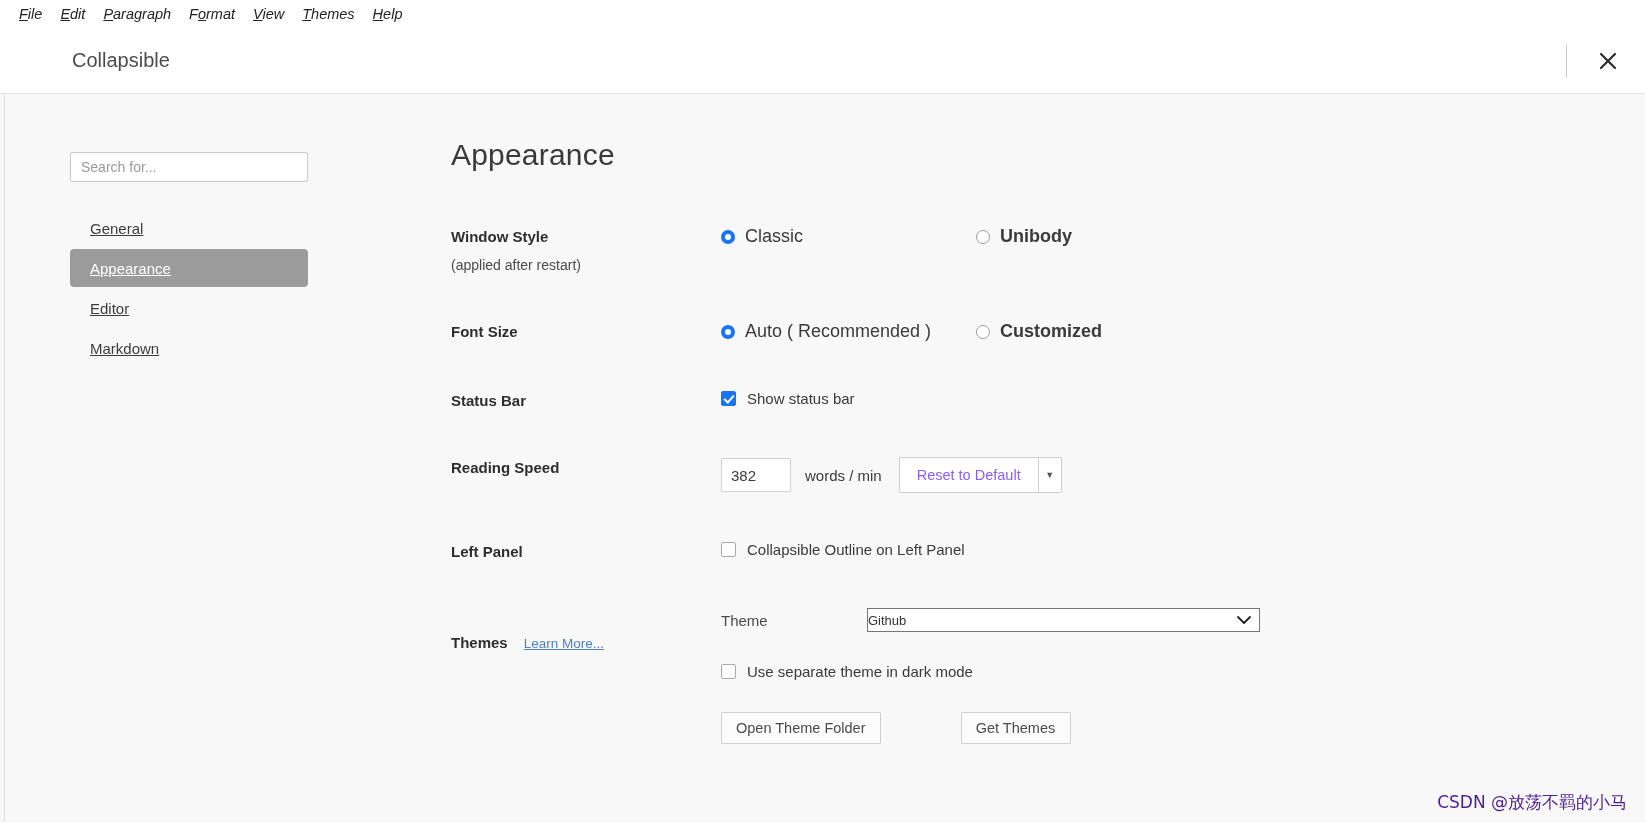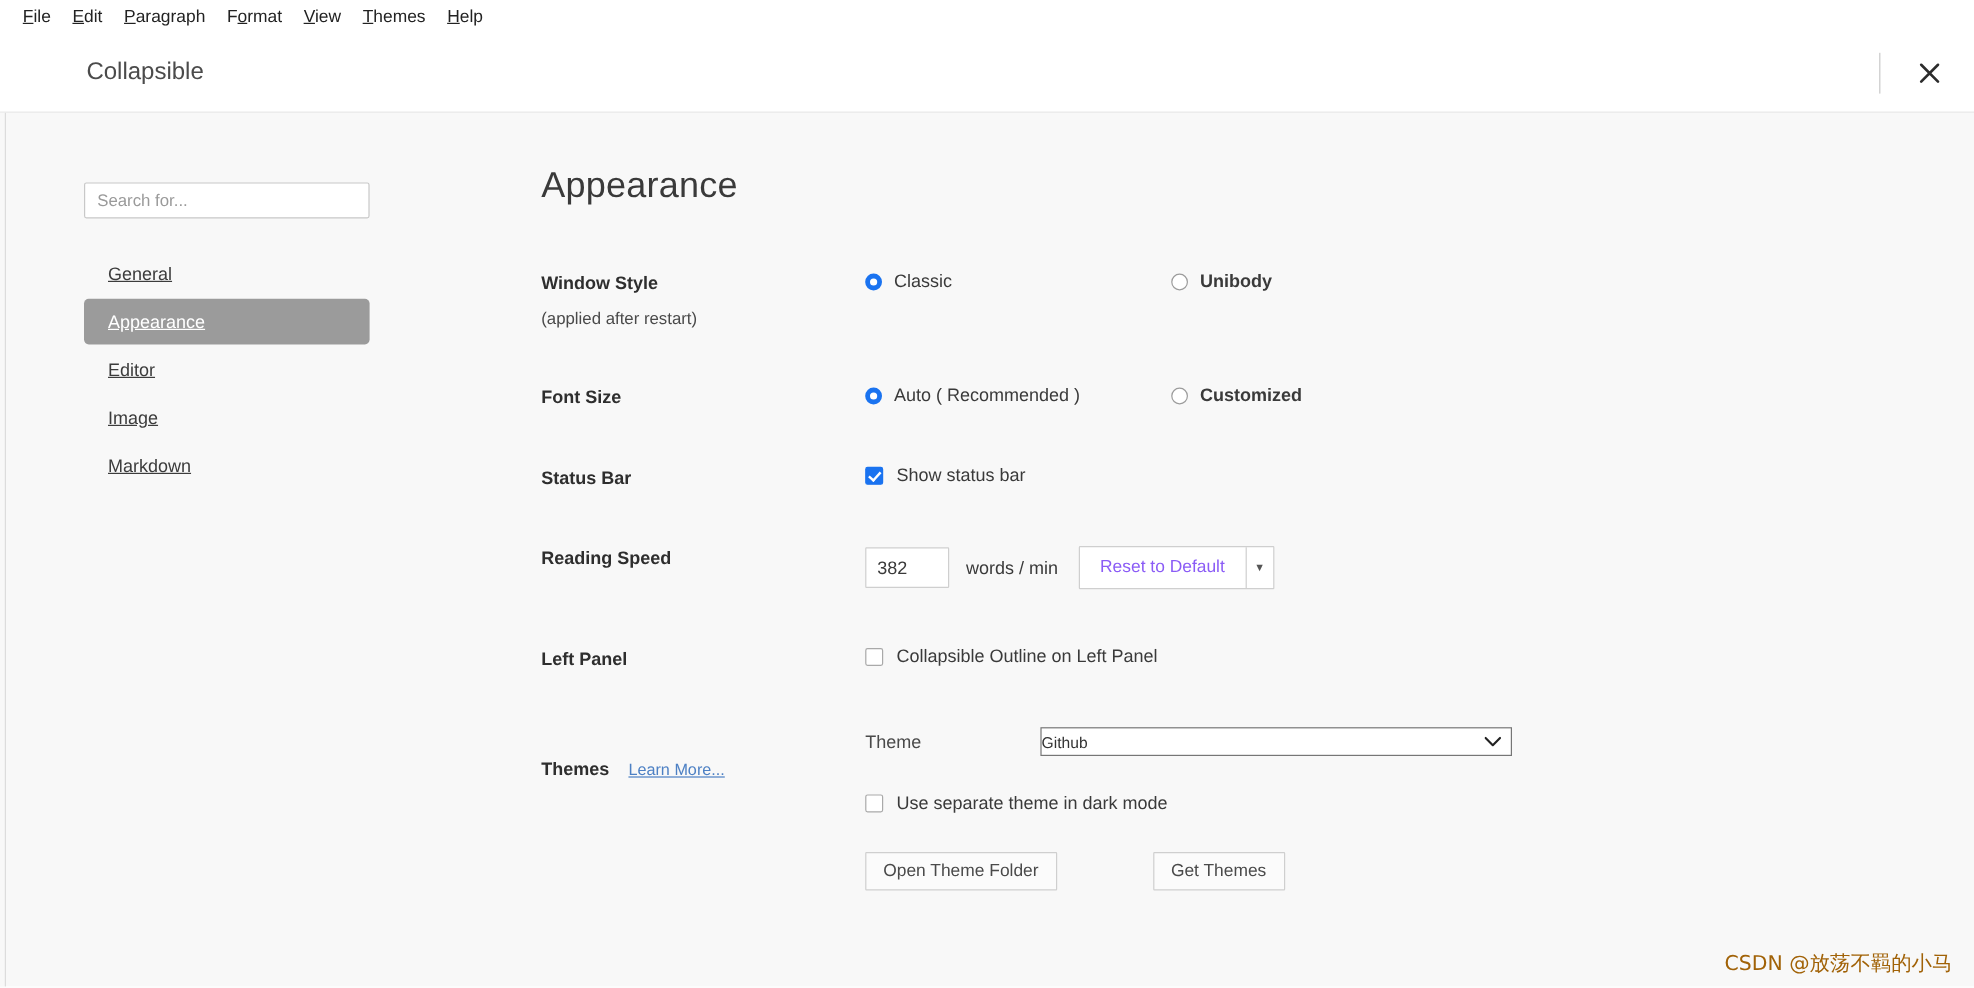--- a/index.html
+++ b/index.html
@@ -17,20 +17,21 @@
   }
 
   
   .menubar {
     height: 28px;
     background: #ffffff;
     display: flex;
     align-items: center;
     padding-left: 10px;
     box-sizing: border-box;
+    font-style: italic;
   }
   .menu-item {
     font-size: 14.5px;
     color: #222222;
     padding: 2px 9px;
     white-space: nowrap;
     cursor: default;
   }
   .menu-item .acc {
     text-decoration: underline;
@@ -176,21 +177,21 @@
     align-items: center;
     flex: 1;
     position: relative;
   }
 
   
   .radio-opt {
     display: flex;
     align-items: center;
     cursor: pointer;
-    font-size: 15px;
+    font-size: 18px;
     color: #3a3a3a;
   }
   .radio-opt.col2 { position: absolute; left: 255px; font-weight: bold; }
   .radio-mark {
     width: 14px;
     height: 14px;
     border-radius: 50%;
     border: 1px solid #9c9c9c;
     background: #ffffff;
     box-sizing: border-box;
@@ -362,21 +363,21 @@
     border-radius: 1px;
     padding: 0 14px;
   }
   .plain-btn.second { margin-left: 80px; min-width: 110px; }
 
   .watermark {
     position: absolute;
     right: 18px;
     bottom: 8px;
     font-size: 17px;
-    color: #a16207;
+    color: #4c1d95;
     font-family: "DejaVu Sans", sans-serif;
     white-space: nowrap;
   }
 </style>
 </head>
 <body>
 
 <div class="menubar">
   <div class="menu-item"><span class="acc">F</span><span>ile</span></div>
   <div class="menu-item"><span class="acc">E</span><span>dit</span></div>
@@ -406,23 +407,20 @@
     <input class="search-box" type="text" placeholder="Search for..." style="">
     <div class="nav">
       <div class="nav-item">
         <span>General</span>
       </div>
       <div class="nav-item selected">
         <span>Appearance</span>
       </div>
       <div class="nav-item">
         <span>Editor</span>
-      </div>
-      <div class="nav-item">
-        <span>Image</span>
       </div>
       <div class="nav-item">
         <span>Markdown</span>
       </div>
     </div>
   </div>
 
   <div class="content">
     <h1 class="page-title">Appearance</h1>
 

